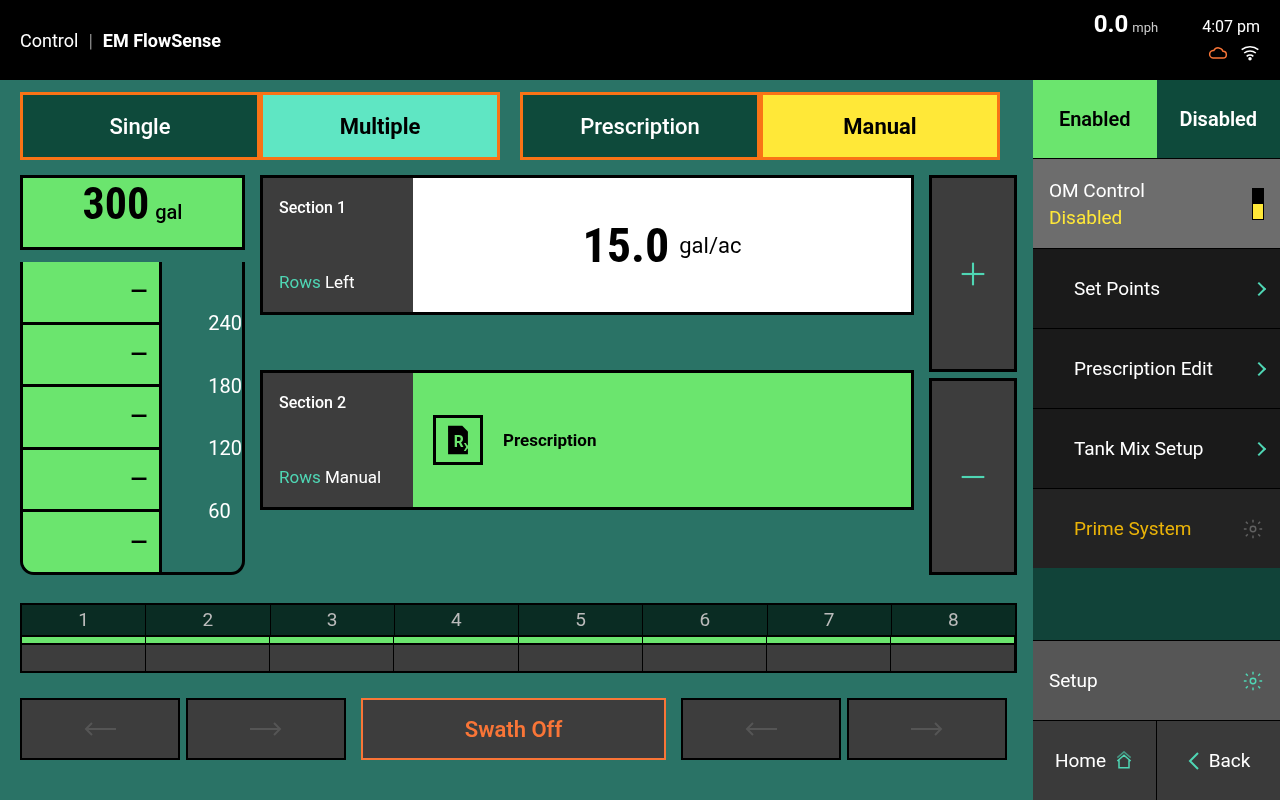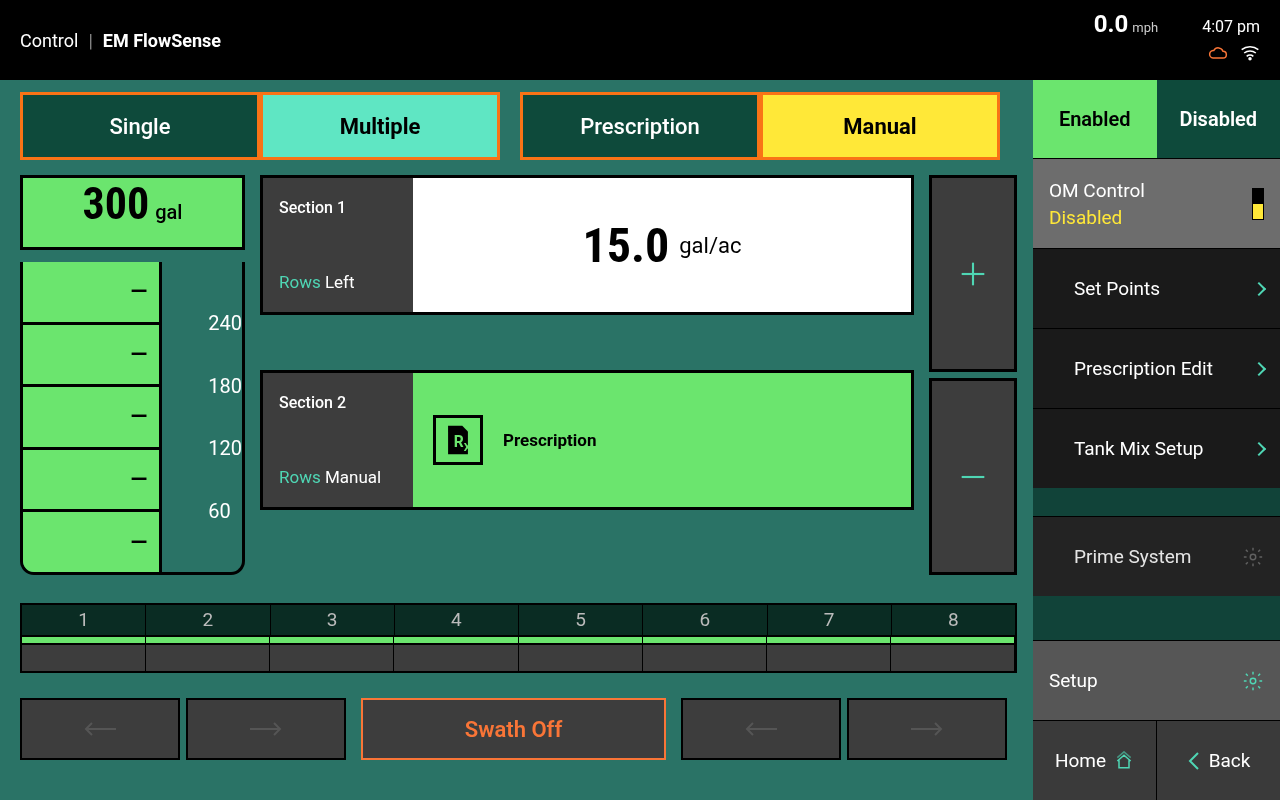--- a/index.html
+++ b/index.html
@@ -86,21 +86,21 @@
   .e-btn.off { background:#0e4a3b; color:#fff; }
   .sb-item { height:80px; border-top:1px solid #000; display:flex; align-items:center; padding:0 16px; justify-content:space-between; cursor:pointer; font-size:19px;}
   .sb-item.om { background:#6d6d6d; flex-direction:row; align-items:center; height:90px;}
   .sb-item.om .txt { display:flex; flex-direction:column; gap:4px;}
   .sb-item.om .l1{ color:#fff; font-size:19px;}
   .sb-item.om .l2{ color:#FFE838; font-size:19px;}
   .om-ind { width:12px; height:32px; border:1px solid #000; background:#000; display:flex; flex-direction:column;}
   .om-ind .half{flex:1;}
   .om-ind .half.y{background:#FFE838;}
   .sb-item.menu { background:#1a1a1a; color:#fff;padding-left:41px; }
-  .sb-item.menu.disabled { color:#e5e5e5; background:#232323; cursor:default;margin-top:28px;}
+  .sb-item.menu.disabled { color:#eab308; background:#232323; cursor:default;}
   .sb-spacer { flex:1; background:#114339; }
   .sb-item.setup { background:#565656; color:#fff; height:80px;}
   .sb-nav { height:80px; display:flex; border-top:1px solid #000;}
   .sb-nav .nbtn{ flex:1; background:#3a3a3a; display:flex; align-items:center; justify-content:center; gap:8px; font-size:19px; cursor:pointer;}
   .sb-nav .nbtn:first-child{border-right:1px solid #000;}
 
   .chev { width:10px; height:10px; border-right:2px solid #4FD6B4; border-top:2px solid #4FD6B4; transform:rotate(45deg);}
   .gear { width:22px; height:22px; }
 </style>
 </head>

